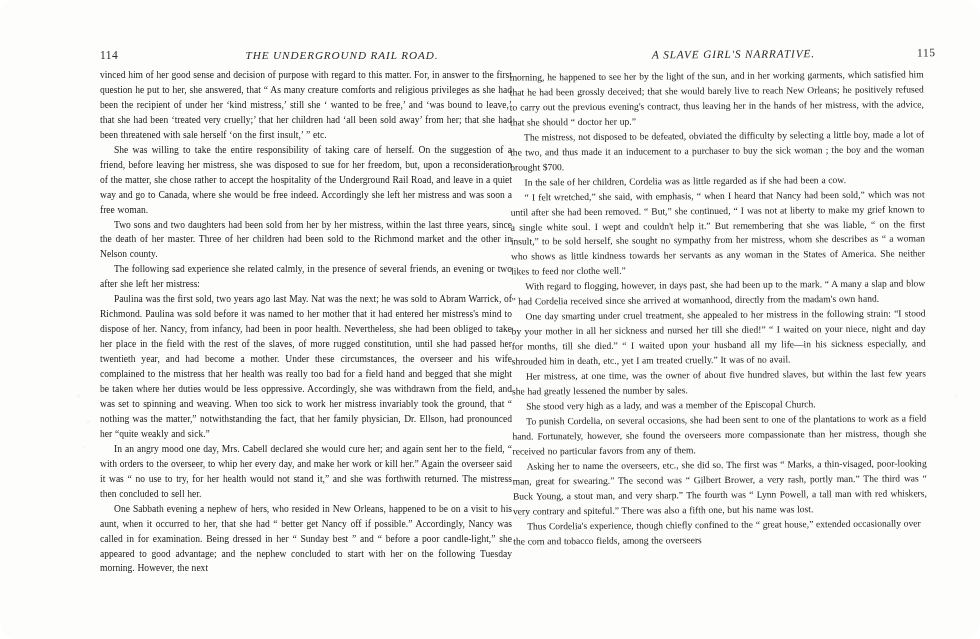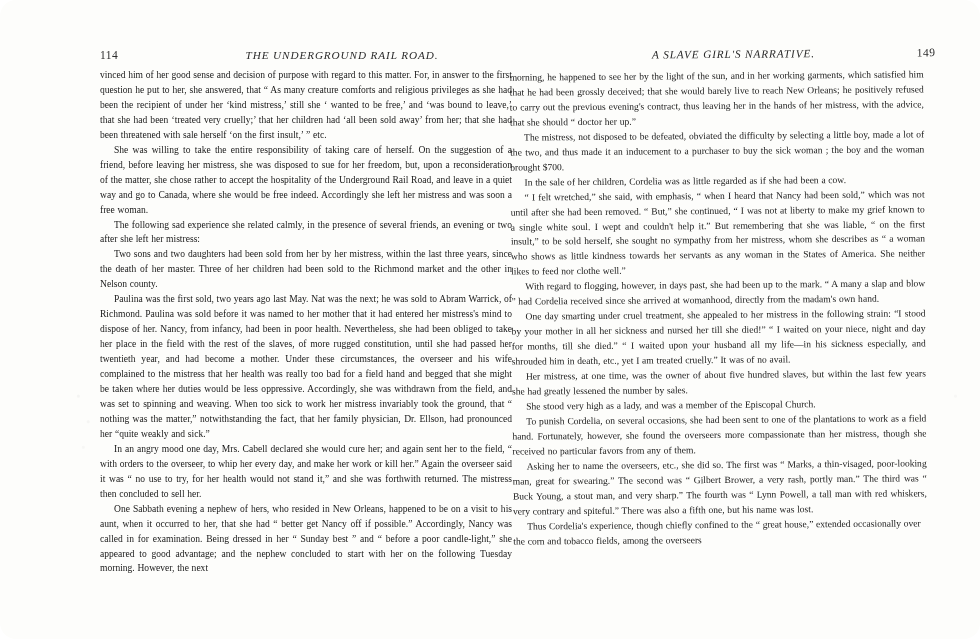--- a/index.html
+++ b/index.html
@@ -125,32 +125,32 @@
 
     <div class="leaf leaf-left">
       <div class="running-head">
         <span class="folio">114</span>
         <span class="title">THE UNDERGROUND RAIL ROAD.</span>
       </div>
 
       <div class="column">
         <p class="no-indent">vinced him of her good sense and decision of purpose with regard to this matter. For, in answer to the first question he put to her, she answered, that “ As many creature comforts and religious privileges as she had been the recipient of under her ‘kind mistress,’ still she ‘ wanted to be free,’ and ‘was bound to leave,’ that she had been ‘treated very cruelly;’ that her children had ‘all been sold away’ from her; that she had been threatened with sale herself ‘on the first insult,’ ” etc.</p>
         <p>She was willing to take the entire responsibility of taking care of herself. On the suggestion of a friend, before leaving her mistress, she was disposed to sue for her freedom, but, upon a reconsideration of the matter, she chose rather to accept the hospitality of the Underground Rail Road, and leave in a quiet way and go to Canada, where she would be free indeed. Accordingly she left her mistress and was soon a free woman.</p>
+        <p>Two sons and two daughters had been sold from her by her mistress, within the last three years, since the death of her master. Three of her children had been sold to the Richmond market and the other in Nelson county.</p>
         <p>The following sad experience she related calmly, in the presence of several friends, an evening or two after she left her mistress:</p>
-        <p>Two sons and two daughters had been sold from her by her mistress, within the last three years, since the death of her master. Three of her children had been sold to the Richmond market and the other in Nelson county.</p>
         <p>Paulina was the first sold, two years ago last May. Nat was the next; he was sold to Abram Warrick, of Richmond. Paulina was sold before it was named to her mother that it had entered her mistress's mind to dispose of her. Nancy, from infancy, had been in poor health. Nevertheless, she had been obliged to take her place in the field with the rest of the slaves, of more rugged constitution, until she had passed her twentieth year, and had become a mother. Under these circumstances, the overseer and his wife complained to the mistress that her health was really too bad for a field hand and begged that she might be taken where her duties would be less oppressive. Accordingly, she was withdrawn from the field, and was set to spinning and weaving. When too sick to work her mistress invariably took the ground, that “ nothing was the matter,” notwithstanding the fact, that her family physician, Dr. Ellson, had pronounced her “quite weakly and sick.”</p>
         <p>In an angry mood one day, Mrs. Cabell declared she would cure her; and again sent her to the field, “ with orders to the overseer, to whip her every day, and make her work or kill her.” Again the overseer said it was “ no use to try, for her health would not stand it,” and she was forthwith returned. The mistress then concluded to sell her.</p>
         <p>One Sabbath evening a nephew of hers, who resided in New Orleans, happened to be on a visit to his aunt, when it occurred to her, that she had “ better get Nancy off if possible.” Accordingly, Nancy was called in for examination. Being dressed in her “ Sunday best ” and “ before a poor candle-light,” she appeared to good advantage; and the nephew concluded to start with her on the following Tuesday morning. However, the next</p>
       </div>
     </div>
 
     <div class="leaf leaf-right">
       <div class="running-head">
         <span class="title">A SLAVE GIRL'S NARRATIVE.</span>
-        <span class="folio">149</span>
+        <span class="folio">115</span>
       </div>
 
       <div class="column">
         <p class="no-indent">morning, he happened to see her by the light of the sun, and in her working garments, which satisfied him that he had been grossly deceived; that she would barely live to reach New Orleans; he positively refused to carry out the previous evening's contract, thus leaving her in the hands of her mistress, with the advice, that she should “ doctor her up.”</p>
         <p>The mistress, not disposed to be defeated, obviated the difficulty by selecting a little boy, made a lot of the two, and thus made it an inducement to a purchaser to buy the sick woman ; the boy and the woman brought $700.</p>
         <p>In the sale of her children, Cordelia was as little regarded as if she had been a cow.</p>
         <p>“ I felt wretched,” she said, with emphasis, “ when I heard that Nancy had been sold,” which was not until after she had been removed. “ But,” she continued, “ I was not at liberty to make my grief known to a single white soul. I wept and couldn't help it.” But remembering that she was liable, “ on the first insult,” to be sold herself, she sought no sympathy from her mistress, whom she describes as “ a woman who shows as little kindness towards her servants as any woman in the States of America. She neither likes to feed nor clothe well.”</p>
         <p>With regard to flogging, however, in days past, she had been up to the mark. “ A many a slap and blow ” had Cordelia received since she arrived at womanhood, directly from the madam's own hand.</p>
         <p>One day smarting under cruel treatment, she appealed to her mistress in the following strain: “I stood by your mother in all her sickness and nursed her till she died!” “ I waited on your niece, night and day for months, till she died.” “ I waited upon your husband all my life—in his sickness especially, and shrouded him in death, etc., yet I am treated cruelly.” It was of no avail.</p>
         <p>Her mistress, at one time, was the owner of about five hundred slaves, but within the last few years she had greatly lessened the number by sales.</p>

